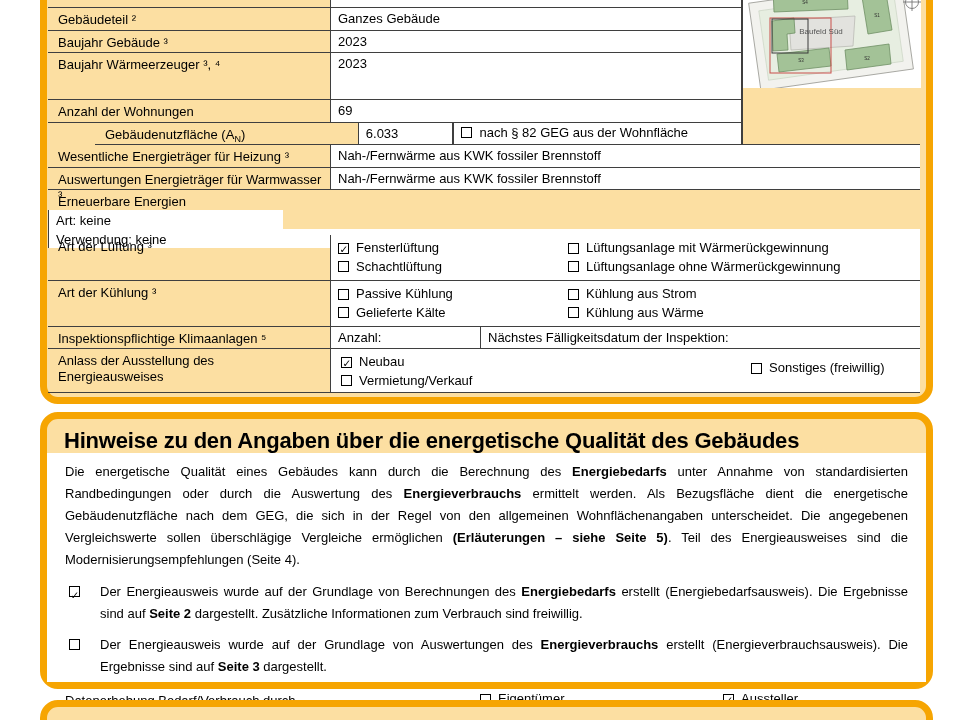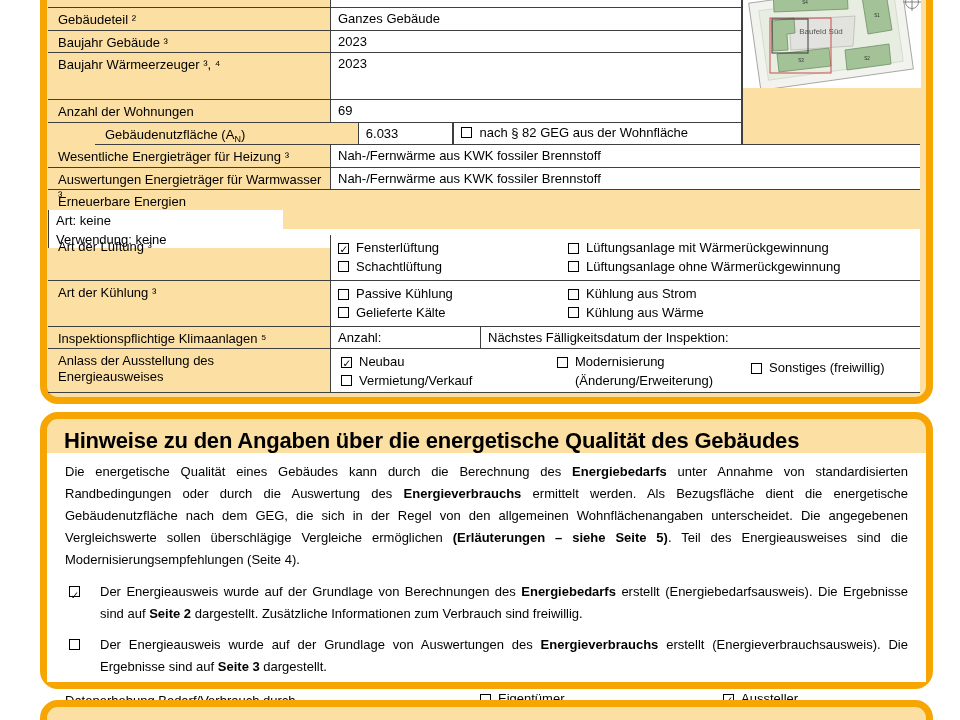--- a/index.html
+++ b/index.html
@@ -178,27 +178,20 @@
         <div style="position:absolute;left:10px;top:4px;" class="optcol">
           <span class="cbrow">
             <span class="cb checked"></span>
             <span>Neubau</span>
             </span>
           <span class="cbrow">
             <span class="cb"></span>
             <span>Vermietung/Verkauf</span>
             </span>
         </div>
-        <div style="position:absolute;left:226px;top:4px;" class="optcol">
-          <span class="cbrow">
-            <span class="cb"></span>
-            <span>Modernisierung</span>
-            </span>
-          <span style="padding-left:18px;line-height:18.5px;">(Änderung/Erweiterung)</span>
-        </div>
         <div style="position:absolute;left:420px;top:10px;" class="optcol">
           <span class="cbrow">
             <span class="cb"></span>
             <span>Sonstiges (freiwillig)</span>
             </span>
         </div>
       </div>
     </div>
   </div>
 

